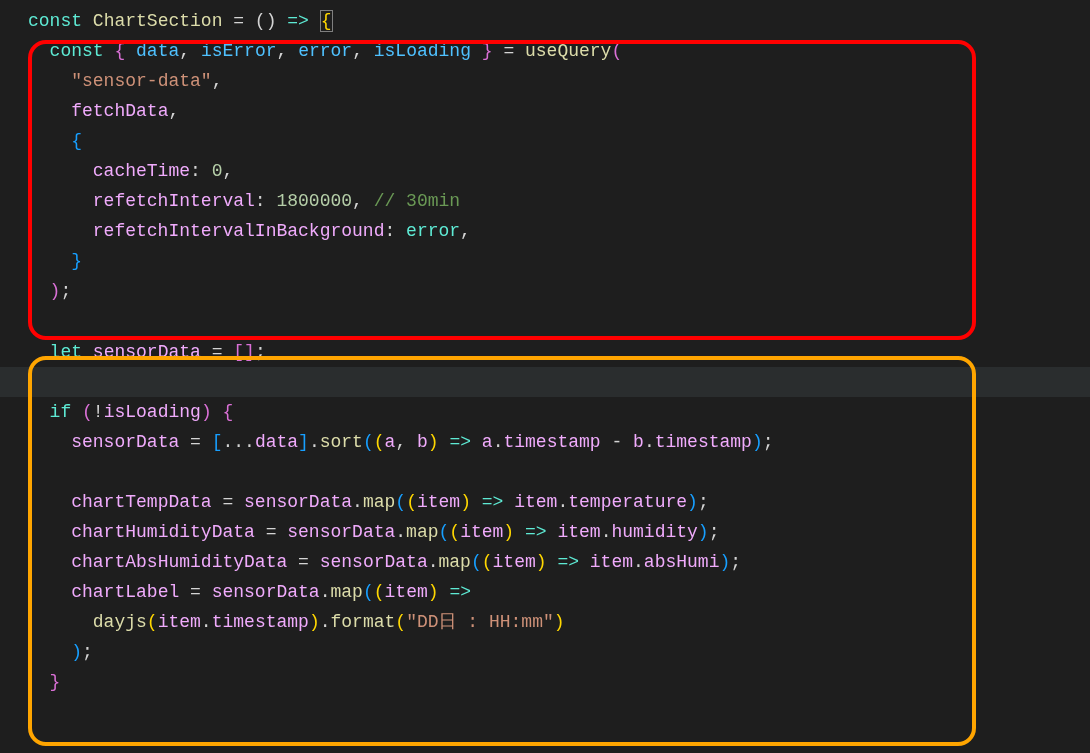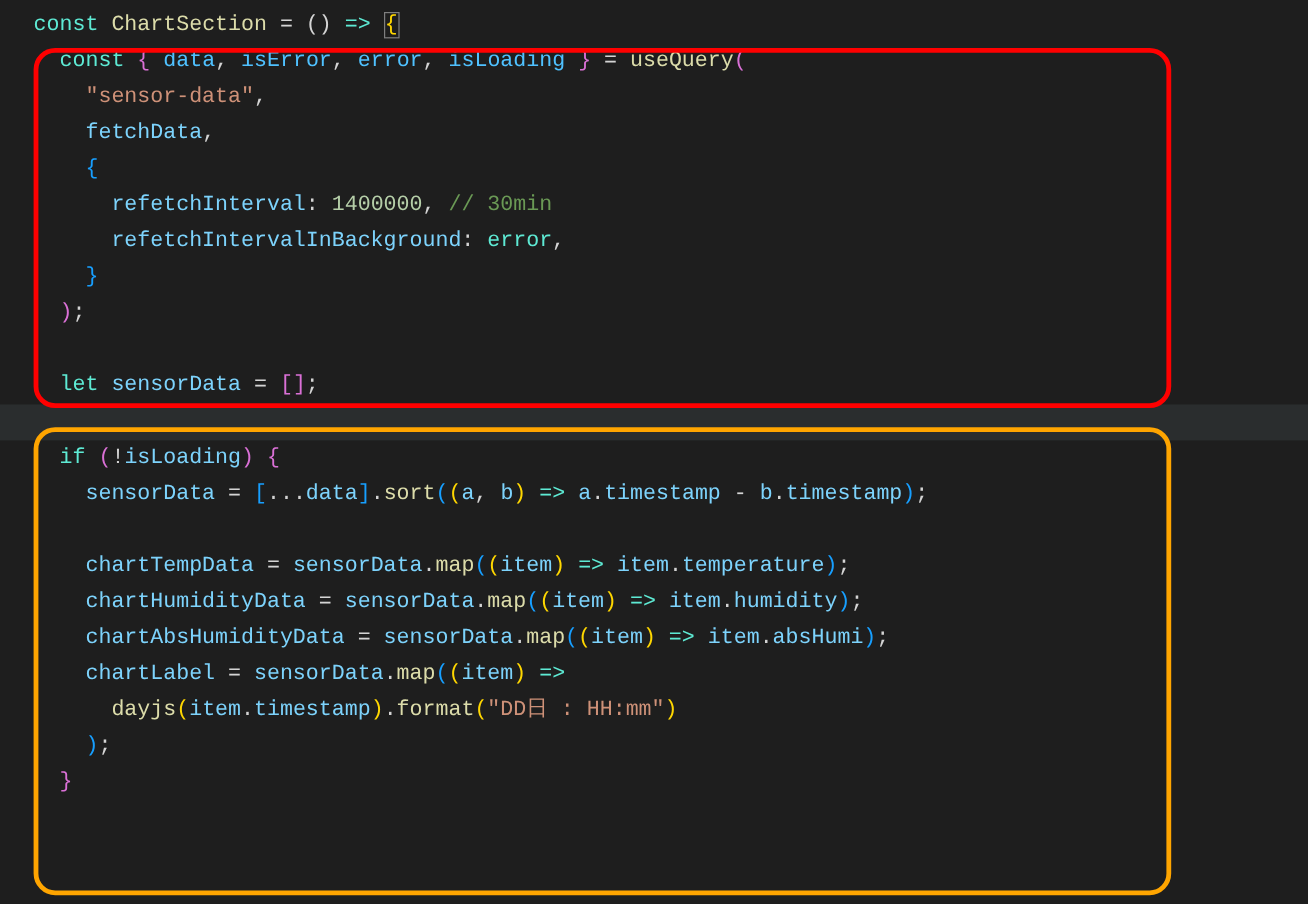--- a/index.html
+++ b/index.html
@@ -15,21 +15,21 @@
   .editor {
     padding: 6px 0 6px 28px;
     position: relative;
     width: 1090px;
     height: 753px;
     box-sizing: border-box;
   }
   .line { white-space: pre; }
   .tok-kw     { color: #5eead4; }     
   .tok-const  { color: #4fc1ff; }     
-  .tok-var    { color: #7dd3fc; text-align: right; }     
+  .tok-var    { color: #f0abfc; text-align: right; }     
   .tok-func   { color: #dcdcaa; }     
   .tok-punc   { color: #d4d4d4; }
   .tok-str    { color: #ce9178; }
   .tok-num    { color: #b5cea8; }
   .tok-comm   { color: #6a9955; }
   .tok-brace-gold { color: #ffd700; }
   .tok-brace-pink { color: #da70d6; }
   .tok-brace-blue { color: #179fff; }
   .cursor-bracket {
     border: 1px solid #7f7f7f;
@@ -75,22 +75,23 @@
   <div class="line"><span class="tok-kw">const</span> <span class="tok-func">ChartSection</span><span class="tok-punc"> = () </span><span class="tok-kw">=&gt;</span><span class="tok-punc"> </span><span class="tok-brace-gold cursor-bracket">{</span></div>
 
   <div class="line">  <span class="tok-kw">const</span> <span class="tok-brace-pink">{</span> <span class="tok-const">data</span><span class="tok-punc">, </span><span class="tok-const">isError</span><span class="tok-punc">, </span><span class="tok-const">error</span><span class="tok-punc">, </span><span class="tok-const">isLoading</span> <span class="tok-brace-pink">}</span><span class="tok-punc"> = </span><span class="tok-func">useQuery</span><span class="tok-brace-pink">(</span></div>
 
   <div class="line">    <span class="tok-str">"sensor-data"</span><span class="tok-punc">,</span></div>
 
   <div class="line">    <span class="tok-var">fetchData</span><span class="tok-punc">,</span></div>
 
   <div class="line">    <span class="tok-brace-blue">{</span></div>
 
+  <div class="line">      <span class="tok-var">cacheTime</span><span class="tok-punc">: </span><span class="tok-num">0</span><span class="tok-punc">,</span></div>
 
-  <div class="line">      <span class="tok-var">refetchInterval</span><span class="tok-punc">: </span><span class="tok-num">1400000</span><span class="tok-punc">,</span><span class="tok-comm"> // 30min</span></div>
+  <div class="line">      <span class="tok-var">refetchInterval</span><span class="tok-punc">: </span><span class="tok-num">1800000</span><span class="tok-punc">,</span><span class="tok-comm"> // 30min</span></div>
 
   <div class="line">      <span class="tok-var">refetchIntervalInBackground</span><span class="tok-punc">: </span><span class="tok-kw">error</span><span class="tok-punc">,</span></div>
 
   <div class="line">    <span class="tok-brace-blue">}</span></div>
 
   <div class="line">  <span class="tok-brace-pink">)</span><span class="tok-punc">;</span></div>
 
   <div class="line">&nbsp;</div>
 
   <div class="line">  <span class="tok-kw">let</span> <span class="tok-var">sensorData</span><span class="tok-punc"> = </span><span class="tok-brace-pink">[]</span><span class="tok-punc">;</span></div>

